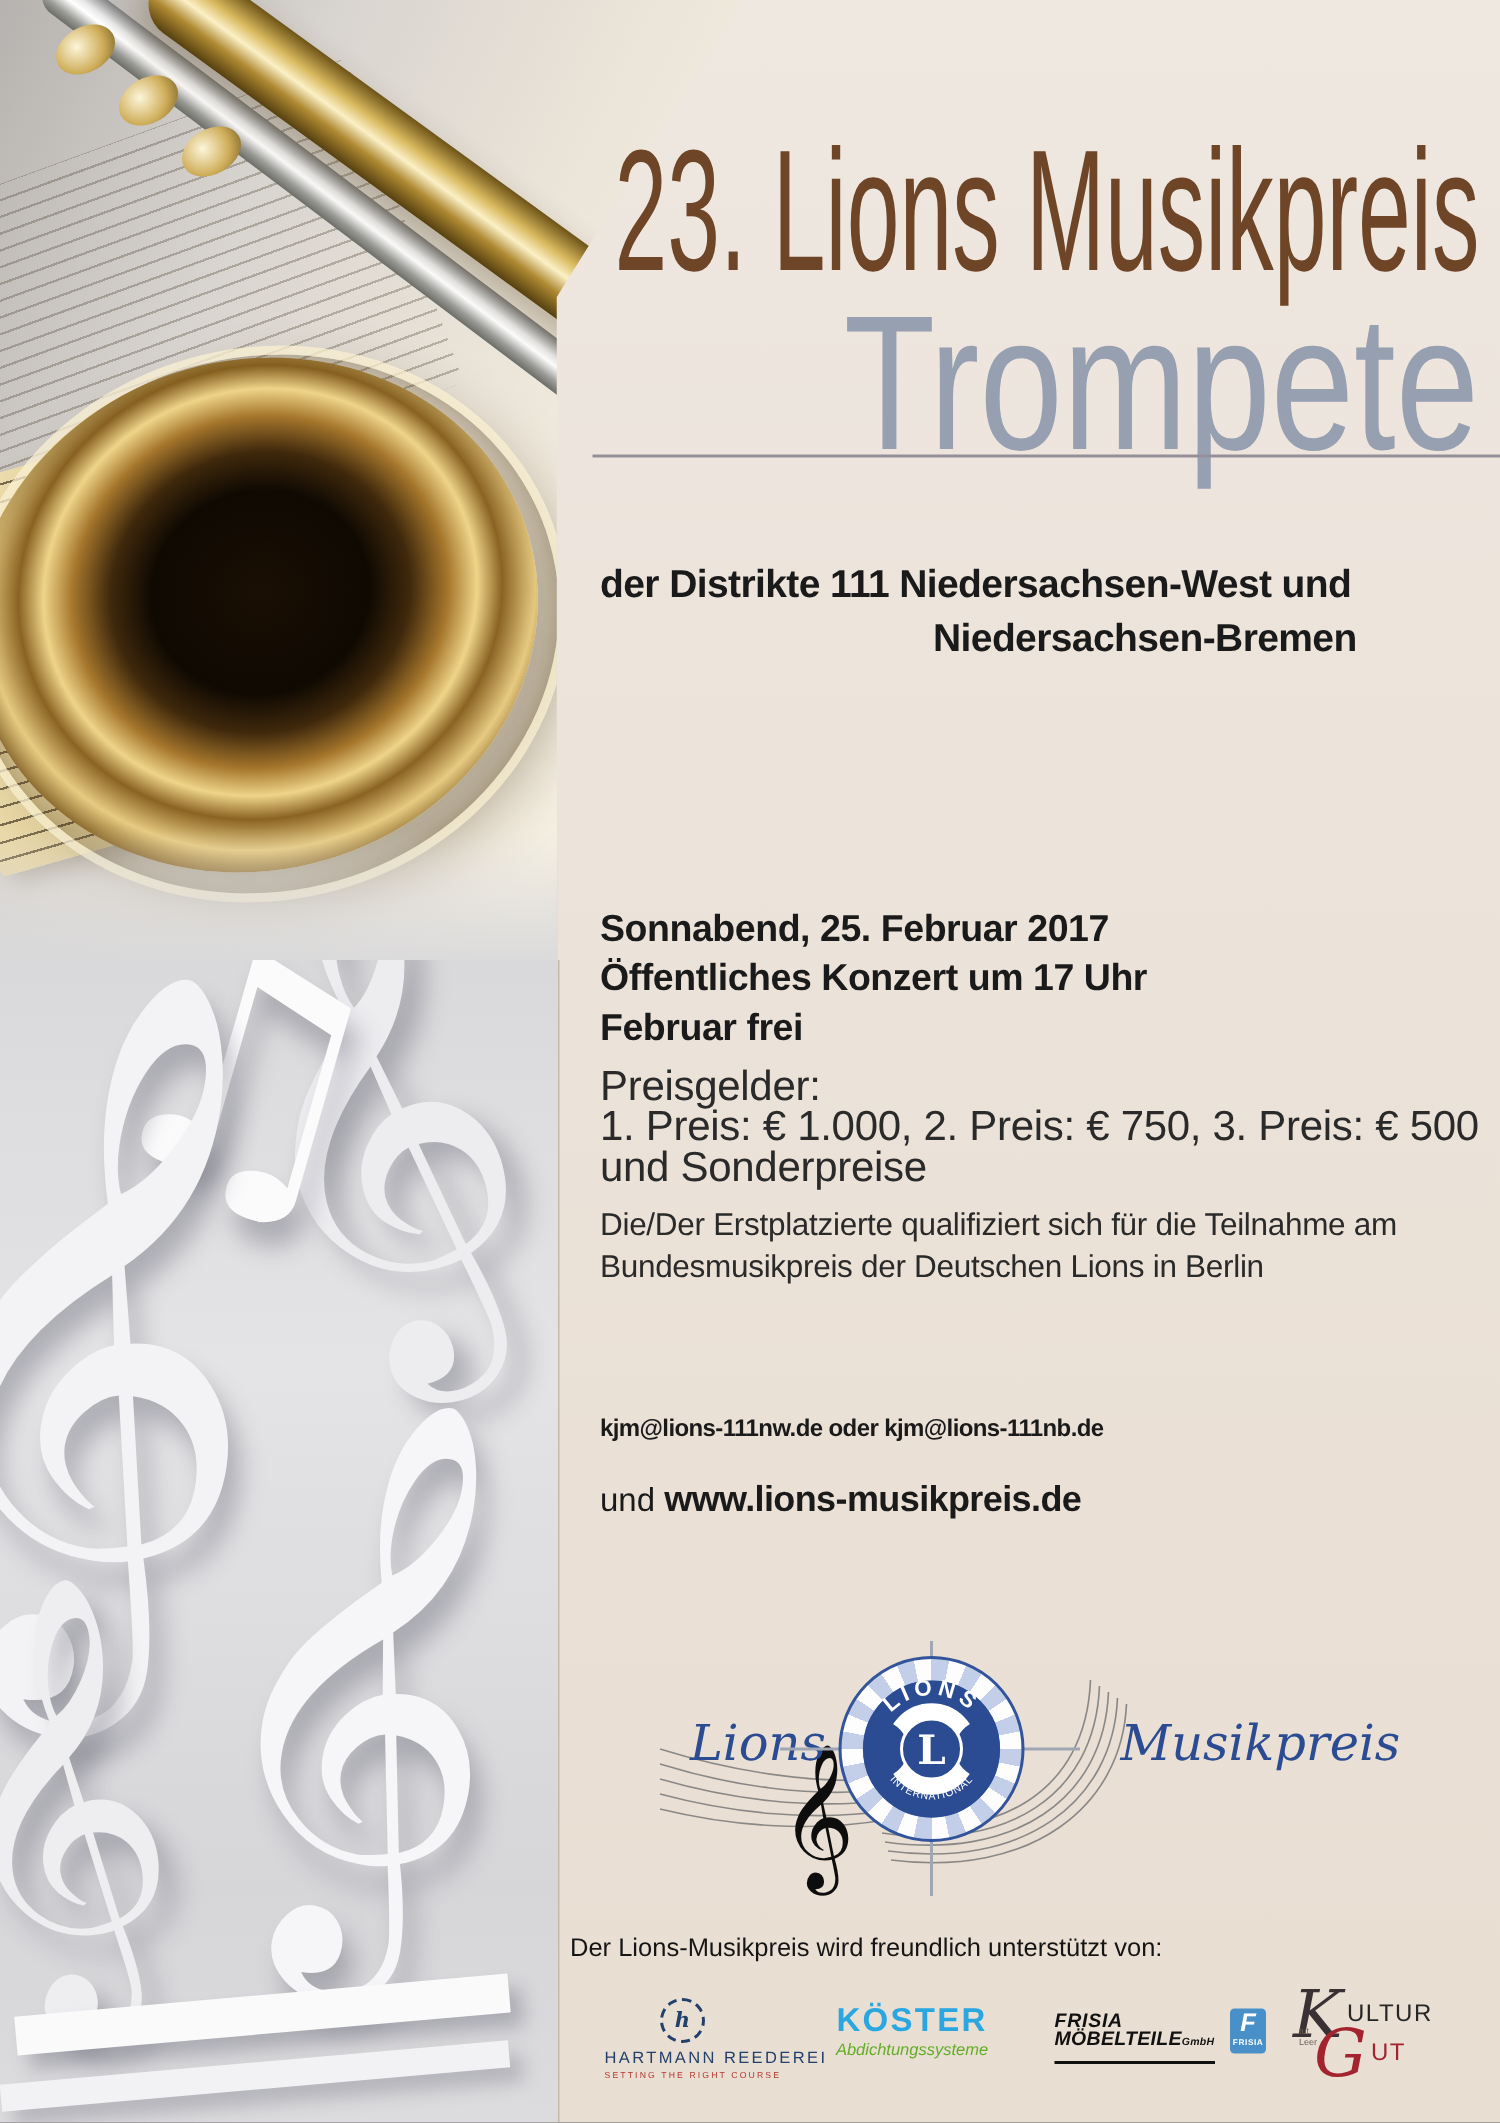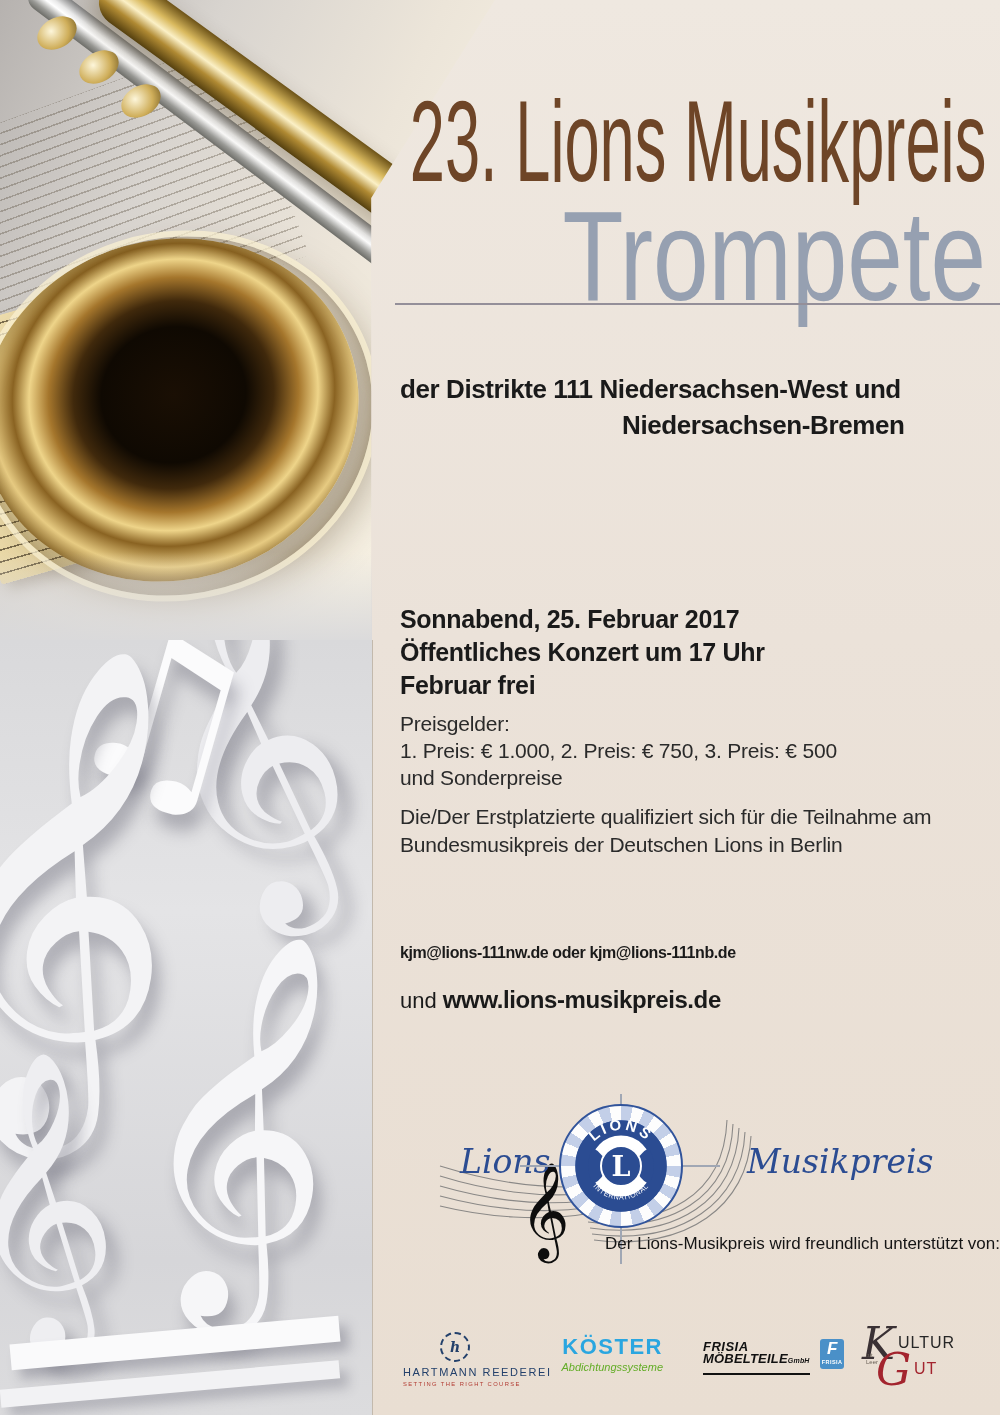--- a/index.html
+++ b/index.html
@@ -81,21 +81,21 @@
   }
   #title-line2{
     top:192px;right:14px;font-size:128px;line-height:1;color:#96a0b1;
     transform:scaleX(.78);transform-origin:100% 50%;white-space:nowrap;
   }
   #title-rule{top:303px;left:395px;right:0;height:2px;background:#948f99;}
   #subtitle{top:371px;left:400px;font-size:26px;font-weight:bold;line-height:36px;letter-spacing:-.4px;}
   #subtitle .indent{padding-left:222px;}
   #venue{top:492px;left:400px;font-size:25px;font-weight:bold;line-height:33px;letter-spacing:-.3px;}
   #event{top:603px;left:400px;font-size:25px;font-weight:bold;line-height:33px;letter-spacing:-.3px;}
-  #prizes{top:710px;left:400px;font-size:21px;line-height:27px;color:#2a2a2a;letter-spacing:-.2px;}
+  #prizes{top:710px;left:400px;font-size:28px;line-height:27px;color:#2a2a2a;letter-spacing:-.2px;}
   #qualification{top:803px;left:400px;font-size:21px;line-height:28px;color:#2a2a2a;letter-spacing:-.2px;}
   #info-heading{top:912px;left:400px;font-size:22px;color:#1f1f1f;}
   #info-emails{top:944px;left:400px;font-size:16px;font-weight:bold;letter-spacing:-.4px;}
   #info-web{top:986px;left:400px;font-size:22px;}
   #info-web .site{font-size:24px;font-weight:bold;letter-spacing:-.4px;}
 
   
   #logo-swirl{left:440px;top:1108px;overflow:visible;}
   #logo-lions-word,#logo-musikpreis-word{
     font-family:"DejaVu Serif",serif;font-style:italic;color:#2b4c92;font-size:33px;white-space:nowrap;
@@ -106,32 +106,32 @@
   .spike{background:#a0a7b4;}
   #emblem{left:559px;top:1104px;width:124px;height:124px;}
   #sunburst{
     position:absolute;inset:0;border-radius:50%;
     background:repeating-conic-gradient(from -11.25deg,#fdfdfd 0 11.25deg,#c3cfe8 11.25deg 22.5deg);
     border:2px solid #31549b;box-sizing:border-box;
   }
   #emblem svg{position:absolute;inset:0;}
 
   
-  #supporters-heading{top:1234px;left:380px;width:620px;text-align:right;font-size:17px;color:#151515;}
+  #supporters-heading{top:1289px;left:380px;width:620px;text-align:left;font-size:17px;color:#151515;}
   
   #hartmann{top:1332px;left:403px;width:104px;text-align:center;color:#23406b;}
   #hartmann-mark{
     width:26px;height:26px;margin:0 auto 4px;border-radius:50%;
     border:2px dashed #23406b;line-height:26px;text-align:center;
     font-family:"DejaVu Serif",serif;font-style:italic;font-weight:bold;font-size:14px;
   }
   #hartmann-name{font-size:11px;font-weight:normal;letter-spacing:1.6px;white-space:nowrap;text-align:right;}
   #hartmann-tag{font-size:5.8px;letter-spacing:1.4px;color:#b23a31;margin-top:3px;white-space:nowrap;}
   
-  #koester{top:1334px;left:553px;width:110px;text-align:right;}
+  #koester{top:1334px;left:553px;width:110px;text-align:center;}
   #koester-name{font-size:22px;font-weight:bold;color:#2aa6e0;letter-spacing:1.5px;}
   #koester-tag{font-size:11px;font-style:italic;color:#63ad27;margin-top:1px;}
   
   #frisia{top:1341px;left:703px;}
   #frisia-text{display:inline-block;vertical-align:top;color:#111;font-style:italic;font-weight:bold;line-height:12px;border-bottom:2px solid #111;padding-bottom:6px;}
   #frisia-text .l1{font-size:13px;letter-spacing:.5px;}
   #frisia-text .l2{font-size:13px;letter-spacing:.2px;}
   #frisia-text .suffix{font-size:7px;font-weight:bold;}
   #frisia-badge{
     display:inline-block;vertical-align:top;margin-left:6px;width:24px;height:30px;

